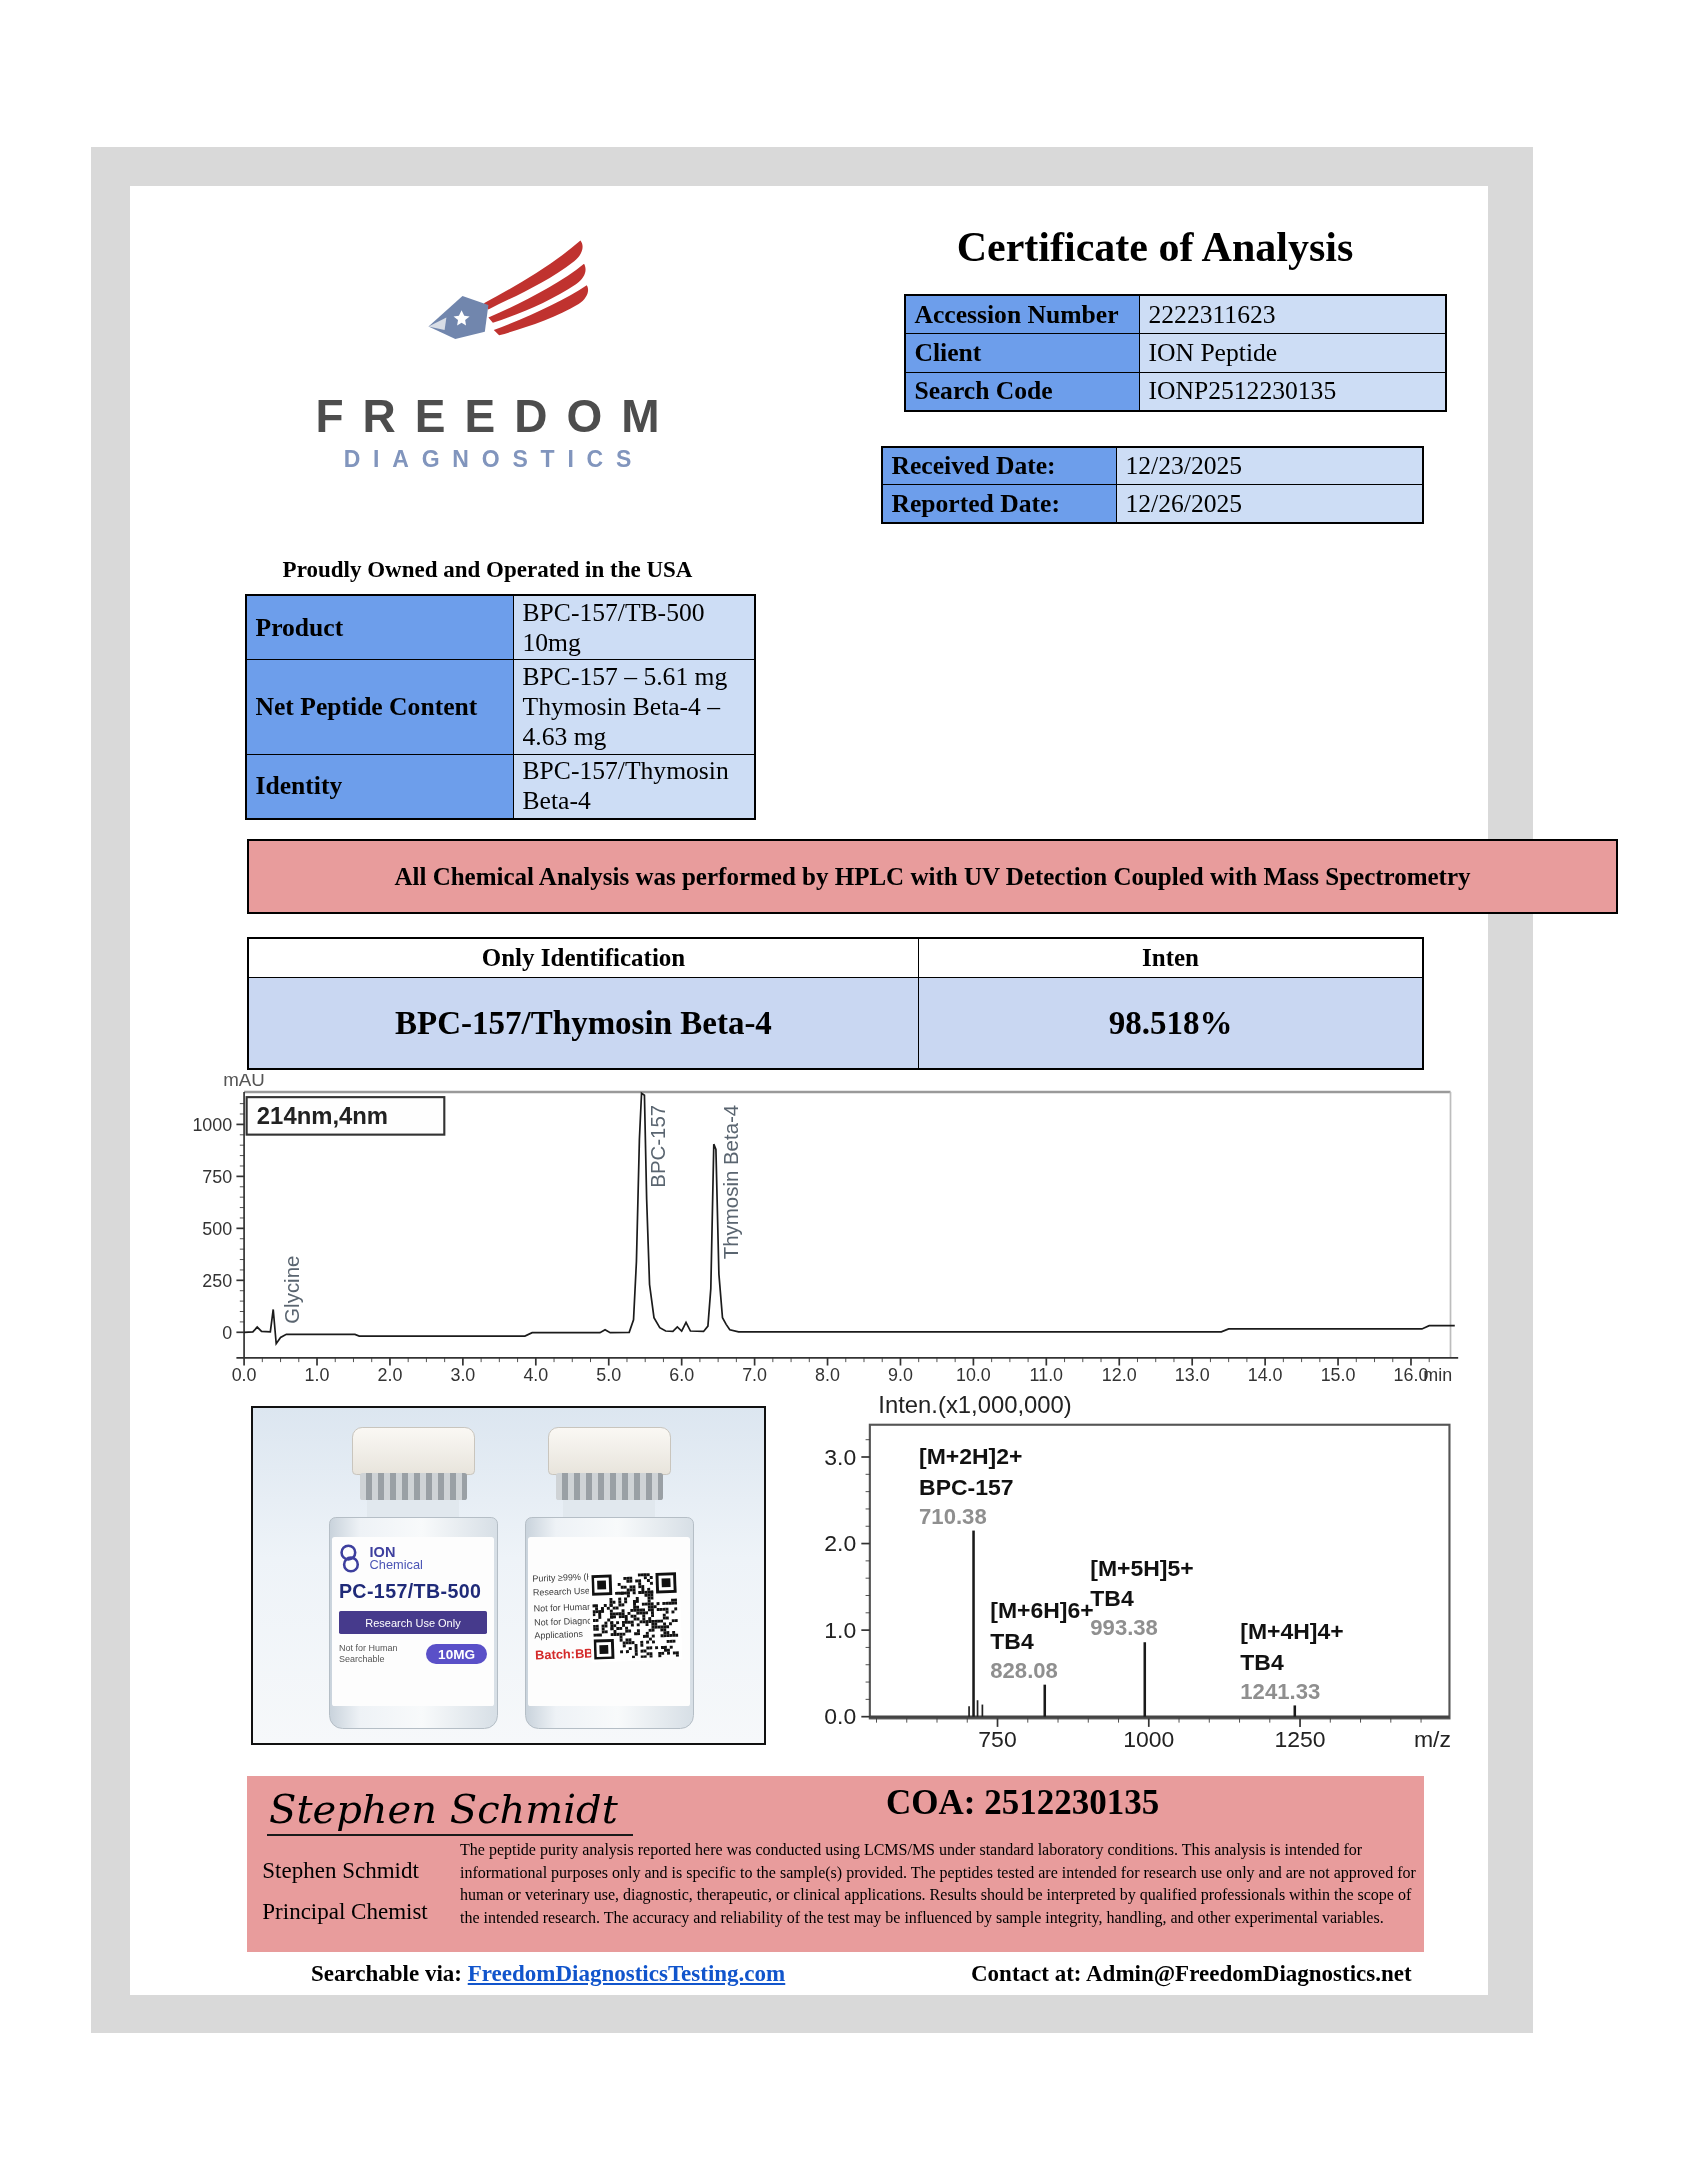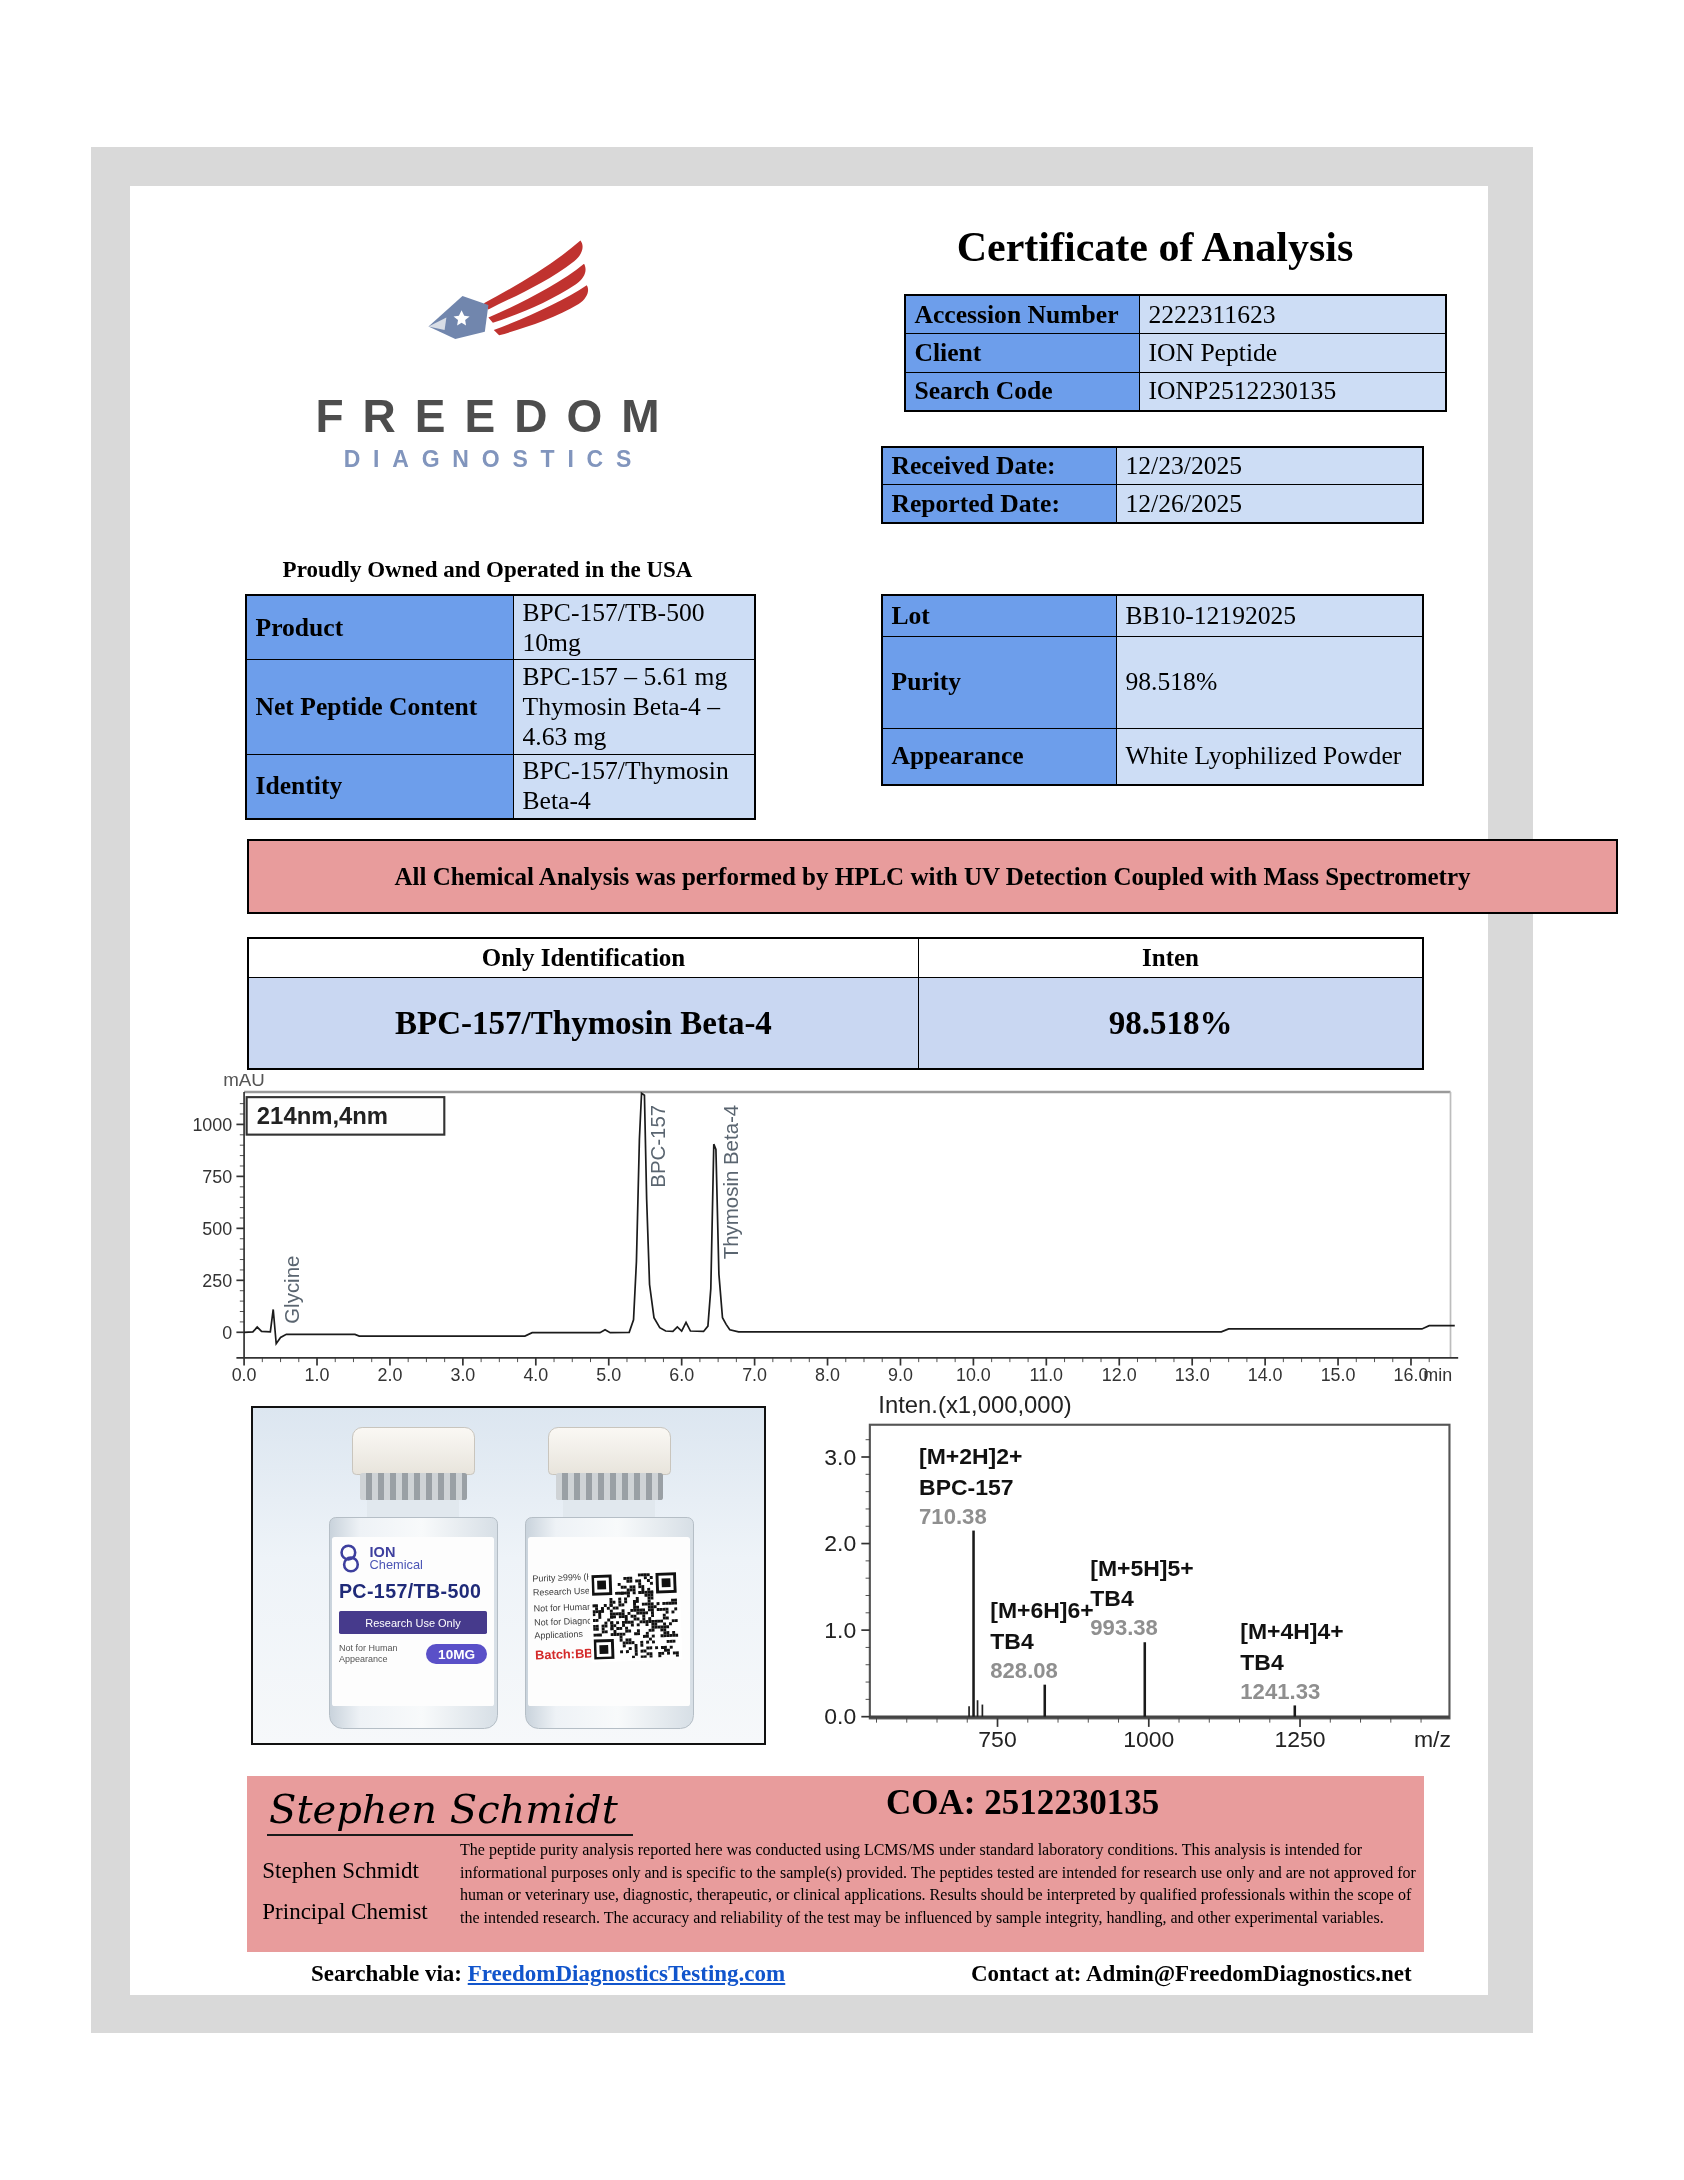--- a/index.html
+++ b/index.html
@@ -163,36 +163,20 @@
         <td class="val preline">BPC-157 – 5.61 mg
 Thymosin Beta-4 – 4.63 mg</td>
       </tr>
       <tr style="height:57px">
         <td class="lab">Identity</td>
         <td class="val">BPC-157/Thymosin Beta-4</td>
       </tr>
     </tbody>
       </table>
 
-    <table class="coa abs lot-tbl" style="width:543px">
-      <tbody>
-          <tr style="height:41px">
-        <td class="lab" style="width:216px">Lot</td>
-        <td class="val">BB10-12192025</td>
-      </tr>
-      <tr style="height:92px">
-        <td class="lab">Purity</td>
-        <td class="val">98.518%</td>
-      </tr>
-      <tr style="height:57px">
-        <td class="lab">Appearance</td>
-        <td class="val">White Lyophilized Powder</td>
-      </tr>
-    </tbody>
-      </table>
 
     <div class="abs banner">
       <span>All Chemical Analysis was performed by HPLC with UV Detection Coupled with Mass Spectrometry</span>
     </div>
 
     <table class="coa abs mass-tbl" style="width:1177px">
       <tbody>
           <tr>
         <td class="hdr" style="width:652px">Only Identification</td>
         <td class="hdr">Inten</td>
@@ -347,21 +331,21 @@
               </svg>
               <div>
                 <div class="ion-name">ION</div>
                 <div class="ion-sub">Chemical</div>
               </div>
             </div>
             <div class="vprod">PC-157/TB-500</div>
             <div class="vband">Research Use Only</div>
             <div class="vbottom">
               <div class="vnote">Not for Human
-Appearance</div>
+Searchable</div>
               <div class="vdose">10MG</div>
             </div>
           </div>
         </div>
       </div>
 
       <div class="vial" style="left:271px">
         <div class="cap"></div>
         <div class="crimp"></div>
         <div class="neck"></div>

